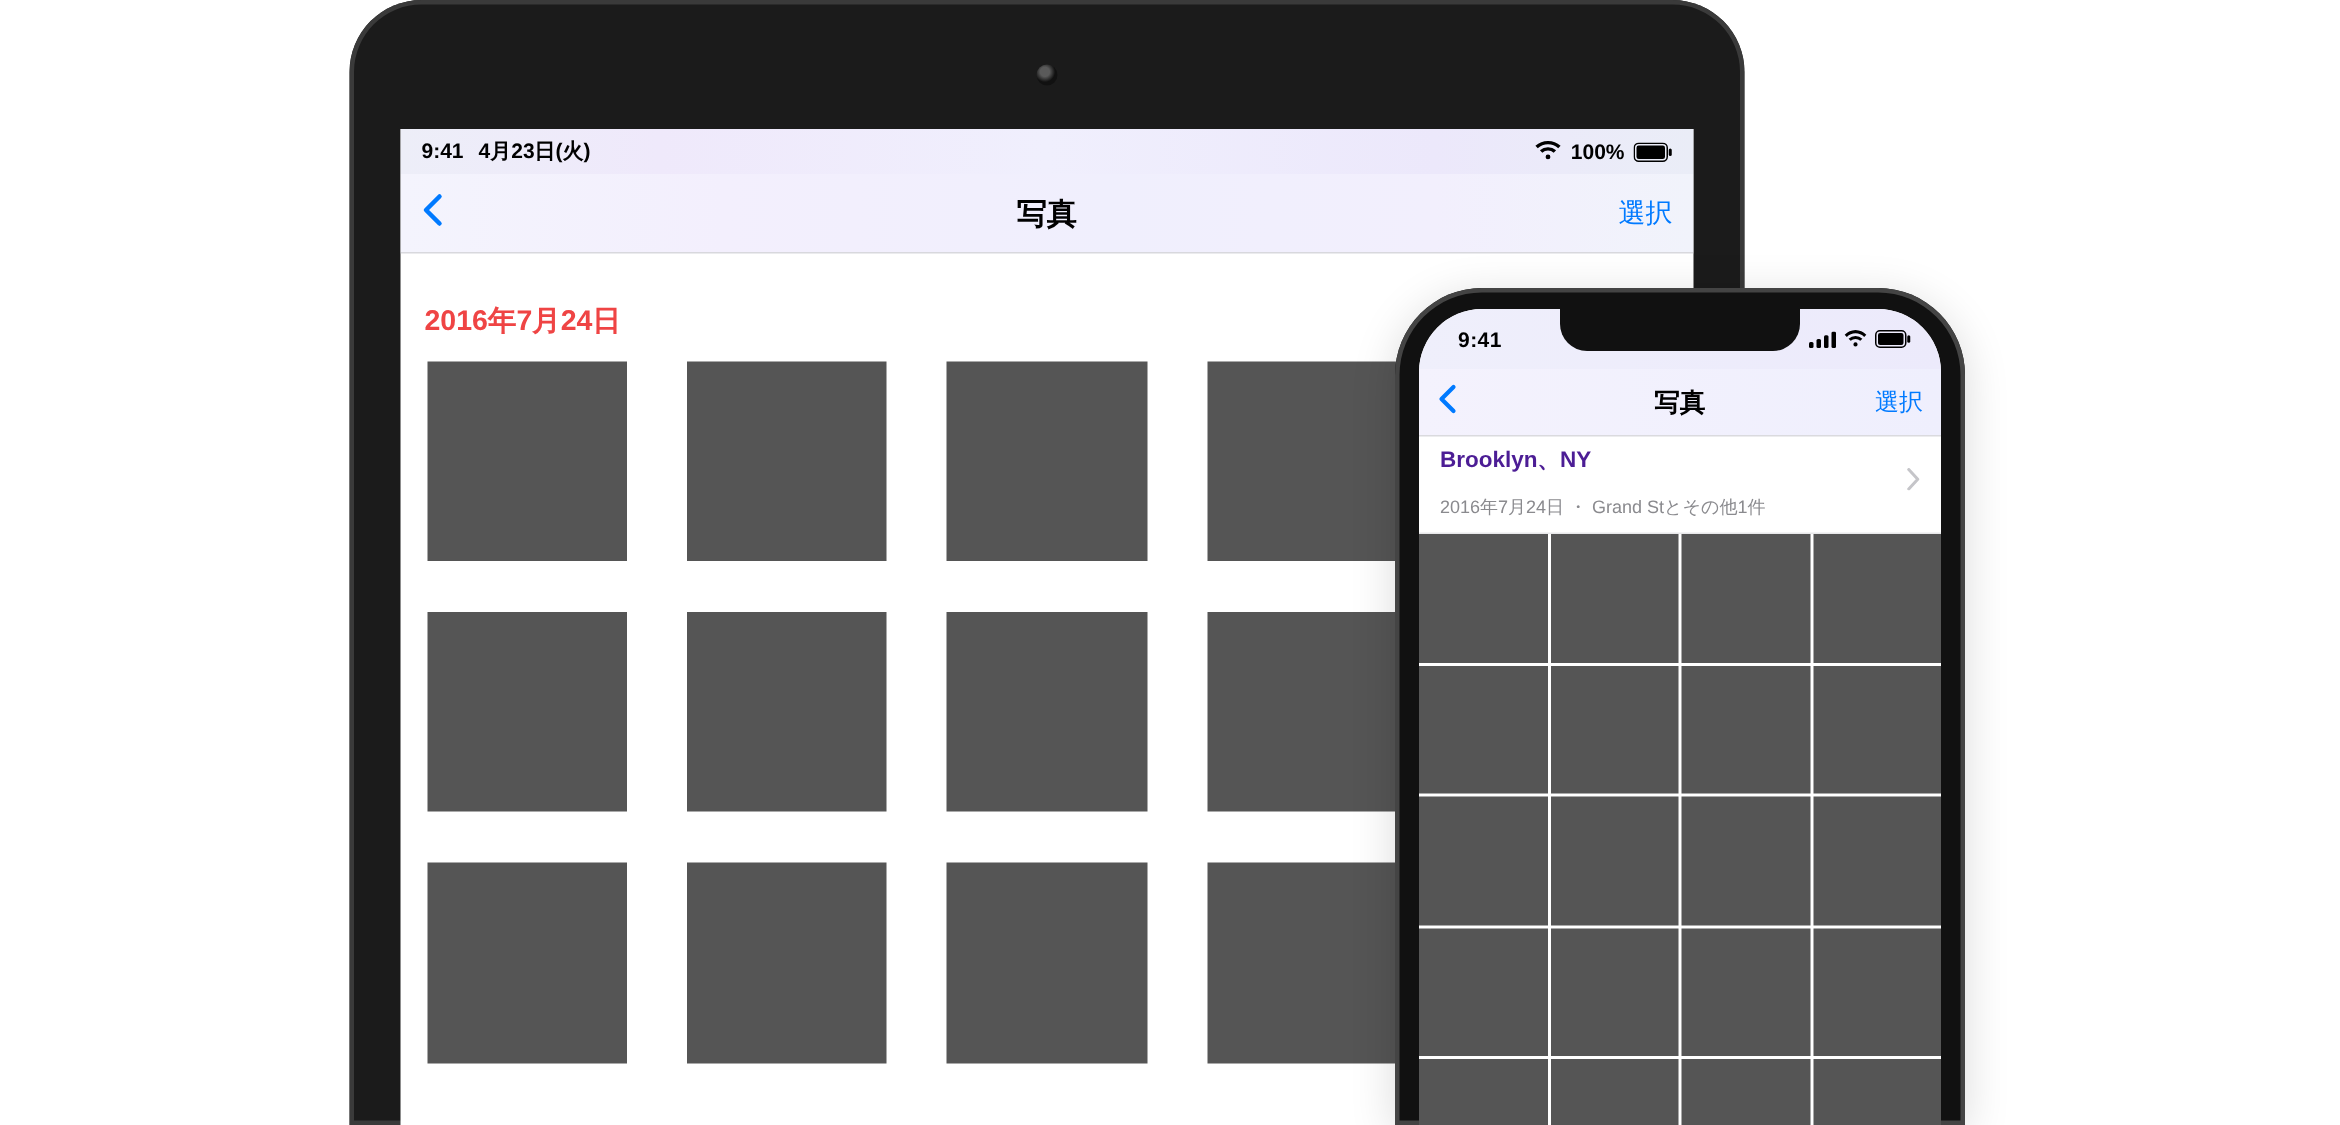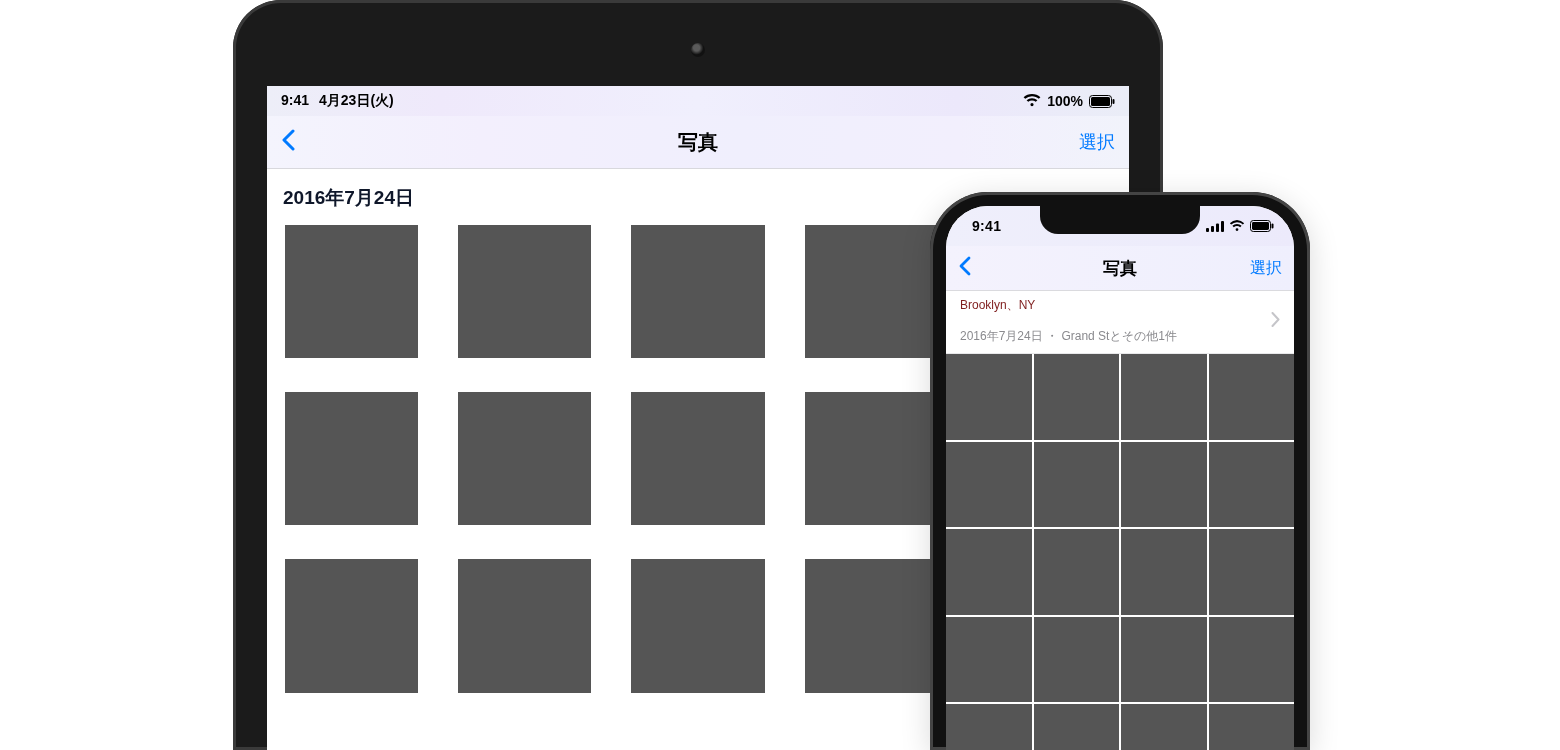--- a/index.html
+++ b/index.html
@@ -79,24 +79,24 @@
   .ipad-nav .select {
     margin-left: auto;
     color: #007aff;
     font-size: 18px;
     font-weight: 500;
   }
   .back-btn { color: #007aff; }
 
   
   .ipad-section {
-    padding: 16px 16px 8px;
+    padding: 32px 16px 8px;
     font-size: 19px;
     font-weight: 700;
-    color: #0f172a;
+    color: #ef4444;
   }
 
   
   .ipad-grid {
     display: grid;
     grid-template-columns: repeat(5, 1fr);
     gap: 34px 40px;
     padding: 6px 18px;
   }
   .ipad-grid .thumb {
@@ -176,23 +176,23 @@
   }
 
   .iphone-section {
     display: flex;
     align-items: center;
     padding: 6px 14px 8px;
     border-bottom: 1px solid #e8e8ea;
   }
   .iphone-section .col { flex: 1; }
   .iphone-section .loc {
-    font-size: 12px;
-    font-weight: 400;
-    color: #7f1d1d;
+    font-size: 15px;
+    font-weight: 700;
+    color: #4c1d95;
   }
   .iphone-section .sub {
     font-size: 12px;
     color: #8a8a8e;
     margin-top: 14px;
   }
   .iphone-section .chev { color: #c5c5c9; }
 
   .iphone-grid {
     display: grid;

